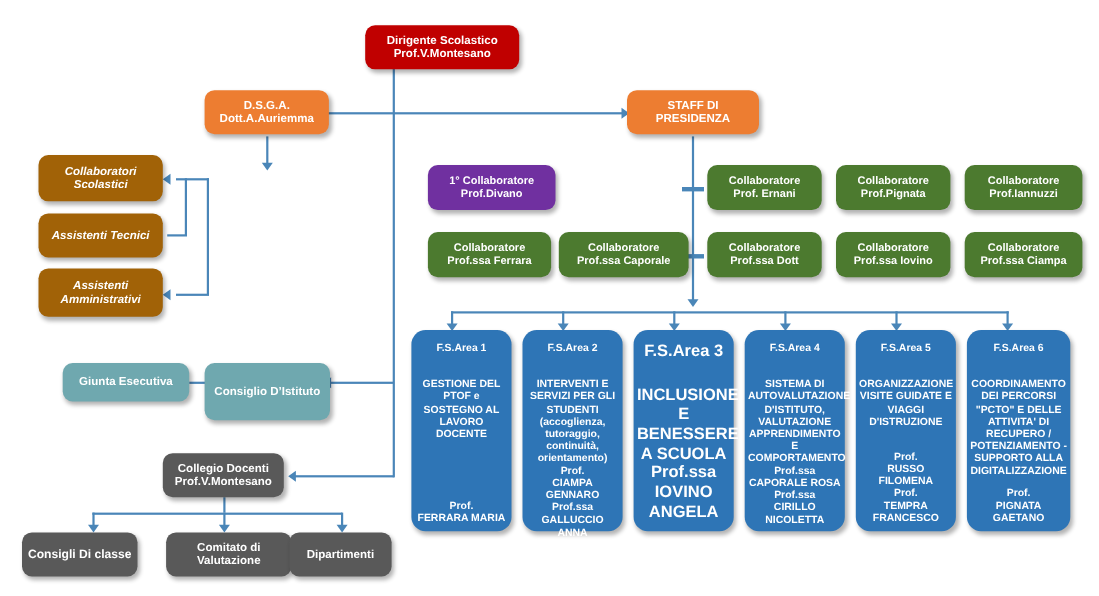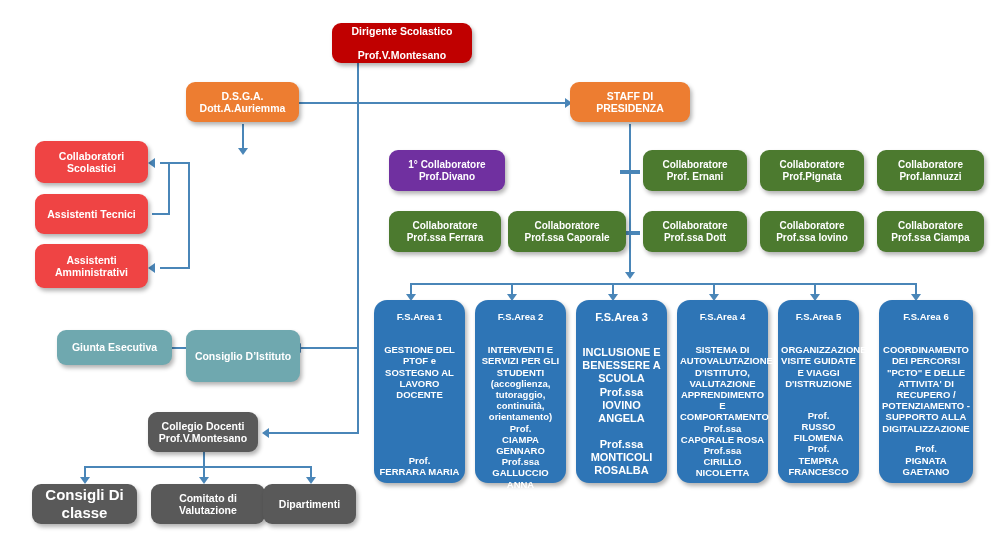--- a/index.html
+++ b/index.html
@@ -3,24 +3,24 @@
 <meta charset="utf-8">
 <style>
   html,body{margin:0;padding:0;background:#ffffff;}
   body{width:999px;height:542px;font-family:"Liberation Sans",sans-serif;overflow:hidden;}
   #chart{position:relative;width:999px;height:542px;}
   .box{position:absolute;box-sizing:border-box;display:flex;flex-direction:column;
        align-items:center;justify-content:center;text-align:center;color:#ffffff;
        font-weight:bold;border-radius:9px;line-height:1.18;
        box-shadow:2px 3px 4px rgba(0,0,0,0.30);padding:2px 3px;}
   .box span{display:block;width:100%;}
-  .red{background:#C00000;justify-content:space-between;}
+  .red{background:#C00000;}
   .orange{background:#ED7D31;}
   .orange-dark{background:#C55A11;}
-  .olive{background:#ef4444;}
+  .olive{background:#a16207;font-style:italic;}
   .purple{background:#7030A0;}
   .green{background:#4C7A2F;}
   .blue{background:#2E75B6;border-radius:13px;justify-content:flex-start;padding-top:11px;}
   .teal{background:#6FA8AF;}
   .gray{background:#595959;}
   .blue .ttl{margin-bottom:22px;}
   .blue .body{margin-bottom:auto;}
   .blue .who{margin-top:auto;padding-bottom:4px;}
   .ln{position:absolute;background:#4A86B8;}
   .lnh{height:2px;}
@@ -175,40 +175,40 @@
 
   <div class="box blue" style="left:475px;top:300px;width:91px;height:183px;font-size:9.5px;">
     <span class="ttl">F.S.Area 2</span>
     <span class="body">INTERVENTI E SERVIZI PER GLI STUDENTI (accoglienza, tutoraggio, continuità, orientamento)</span>
     <span class="who" style="white-space:pre-line;">Prof.
 CIAMPA GENNARO
 Prof.ssa
 GALLUCCIO ANNA</span>
   </div>
 
-  <div class="box blue" style="left:576px;top:300px;width:91px;height:183px;font-size:11px;">
+  <div class="box blue" style="left:576px;top:300px;width:91px;height:183px;font-size:15px;">
     <span class="ttl">F.S.Area 3</span>
     <span class="body">INCLUSIONE E BENESSERE A SCUOLA</span>
     <span class="who" style="white-space:pre-line;">Prof.ssa
 IOVINO ANGELA
 
 Prof.ssa
 MONTICOLI ROSALBA</span>
   </div>
 
   <div class="box blue" style="left:677px;top:300px;width:91px;height:183px;font-size:9.5px;">
     <span class="ttl">F.S.Area 4</span>
     <span class="body">SISTEMA DI AUTOVALUTAZIONE D'ISTITUTO, VALUTAZIONE APPRENDIMENTO E COMPORTAMENTO</span>
     <span class="who" style="white-space:pre-line;">Prof.ssa
 CAPORALE ROSA
 Prof.ssa
 CIRILLO NICOLETTA</span>
   </div>
 
-  <div class="box blue" style="left:778px;top:300px;width:81px;height:183px;font-size:9.5px;">
+  <div class="box blue" style="left:778px;top:300px;width:91px;height:183px;font-size:9.5px;">
     <span class="ttl">F.S.Area 5</span>
     <span class="body">ORGANIZZAZIONE VISITE GUIDATE E VIAGGI D'ISTRUZIONE</span>
     <span class="who" style="white-space:pre-line;">Prof.
 RUSSO FILOMENA
 Prof.
 TEMPRA FRANCESCO</span>
   </div>
 
   <div class="box blue" style="left:879px;top:300px;width:94px;height:183px;font-size:9.5px;">
     <span class="ttl">F.S.Area 6</span>
@@ -223,21 +223,21 @@
 
   <div class="box teal" style="left:186px;top:330px;width:114px;height:52px;font-size:10.5px;">
     <span>Consiglio D’Istituto</span>
   </div>
 
   <div class="box gray" style="left:148px;top:412px;width:110px;height:40px;font-size:10.5px;">
     <span>Collegio Docenti</span>
     <span>Prof.V.Montesano</span>
   </div>
 
-  <div class="box gray" style="left:32px;top:484px;width:105px;height:40px;font-size:15px;">
+  <div class="box gray" style="left:20px;top:484px;width:105px;height:40px;font-size:11px;">
     <span>Consigli Di classe</span>
   </div>
 
   <div class="box gray" style="left:151px;top:484px;width:114px;height:40px;font-size:10.5px;">
     <span>Comitato di</span>
     <span>Valutazione</span>
   </div>
 
   <div class="box gray" style="left:263px;top:484px;width:93px;height:40px;font-size:10.5px;">
     <span>Dipartimenti</span>

